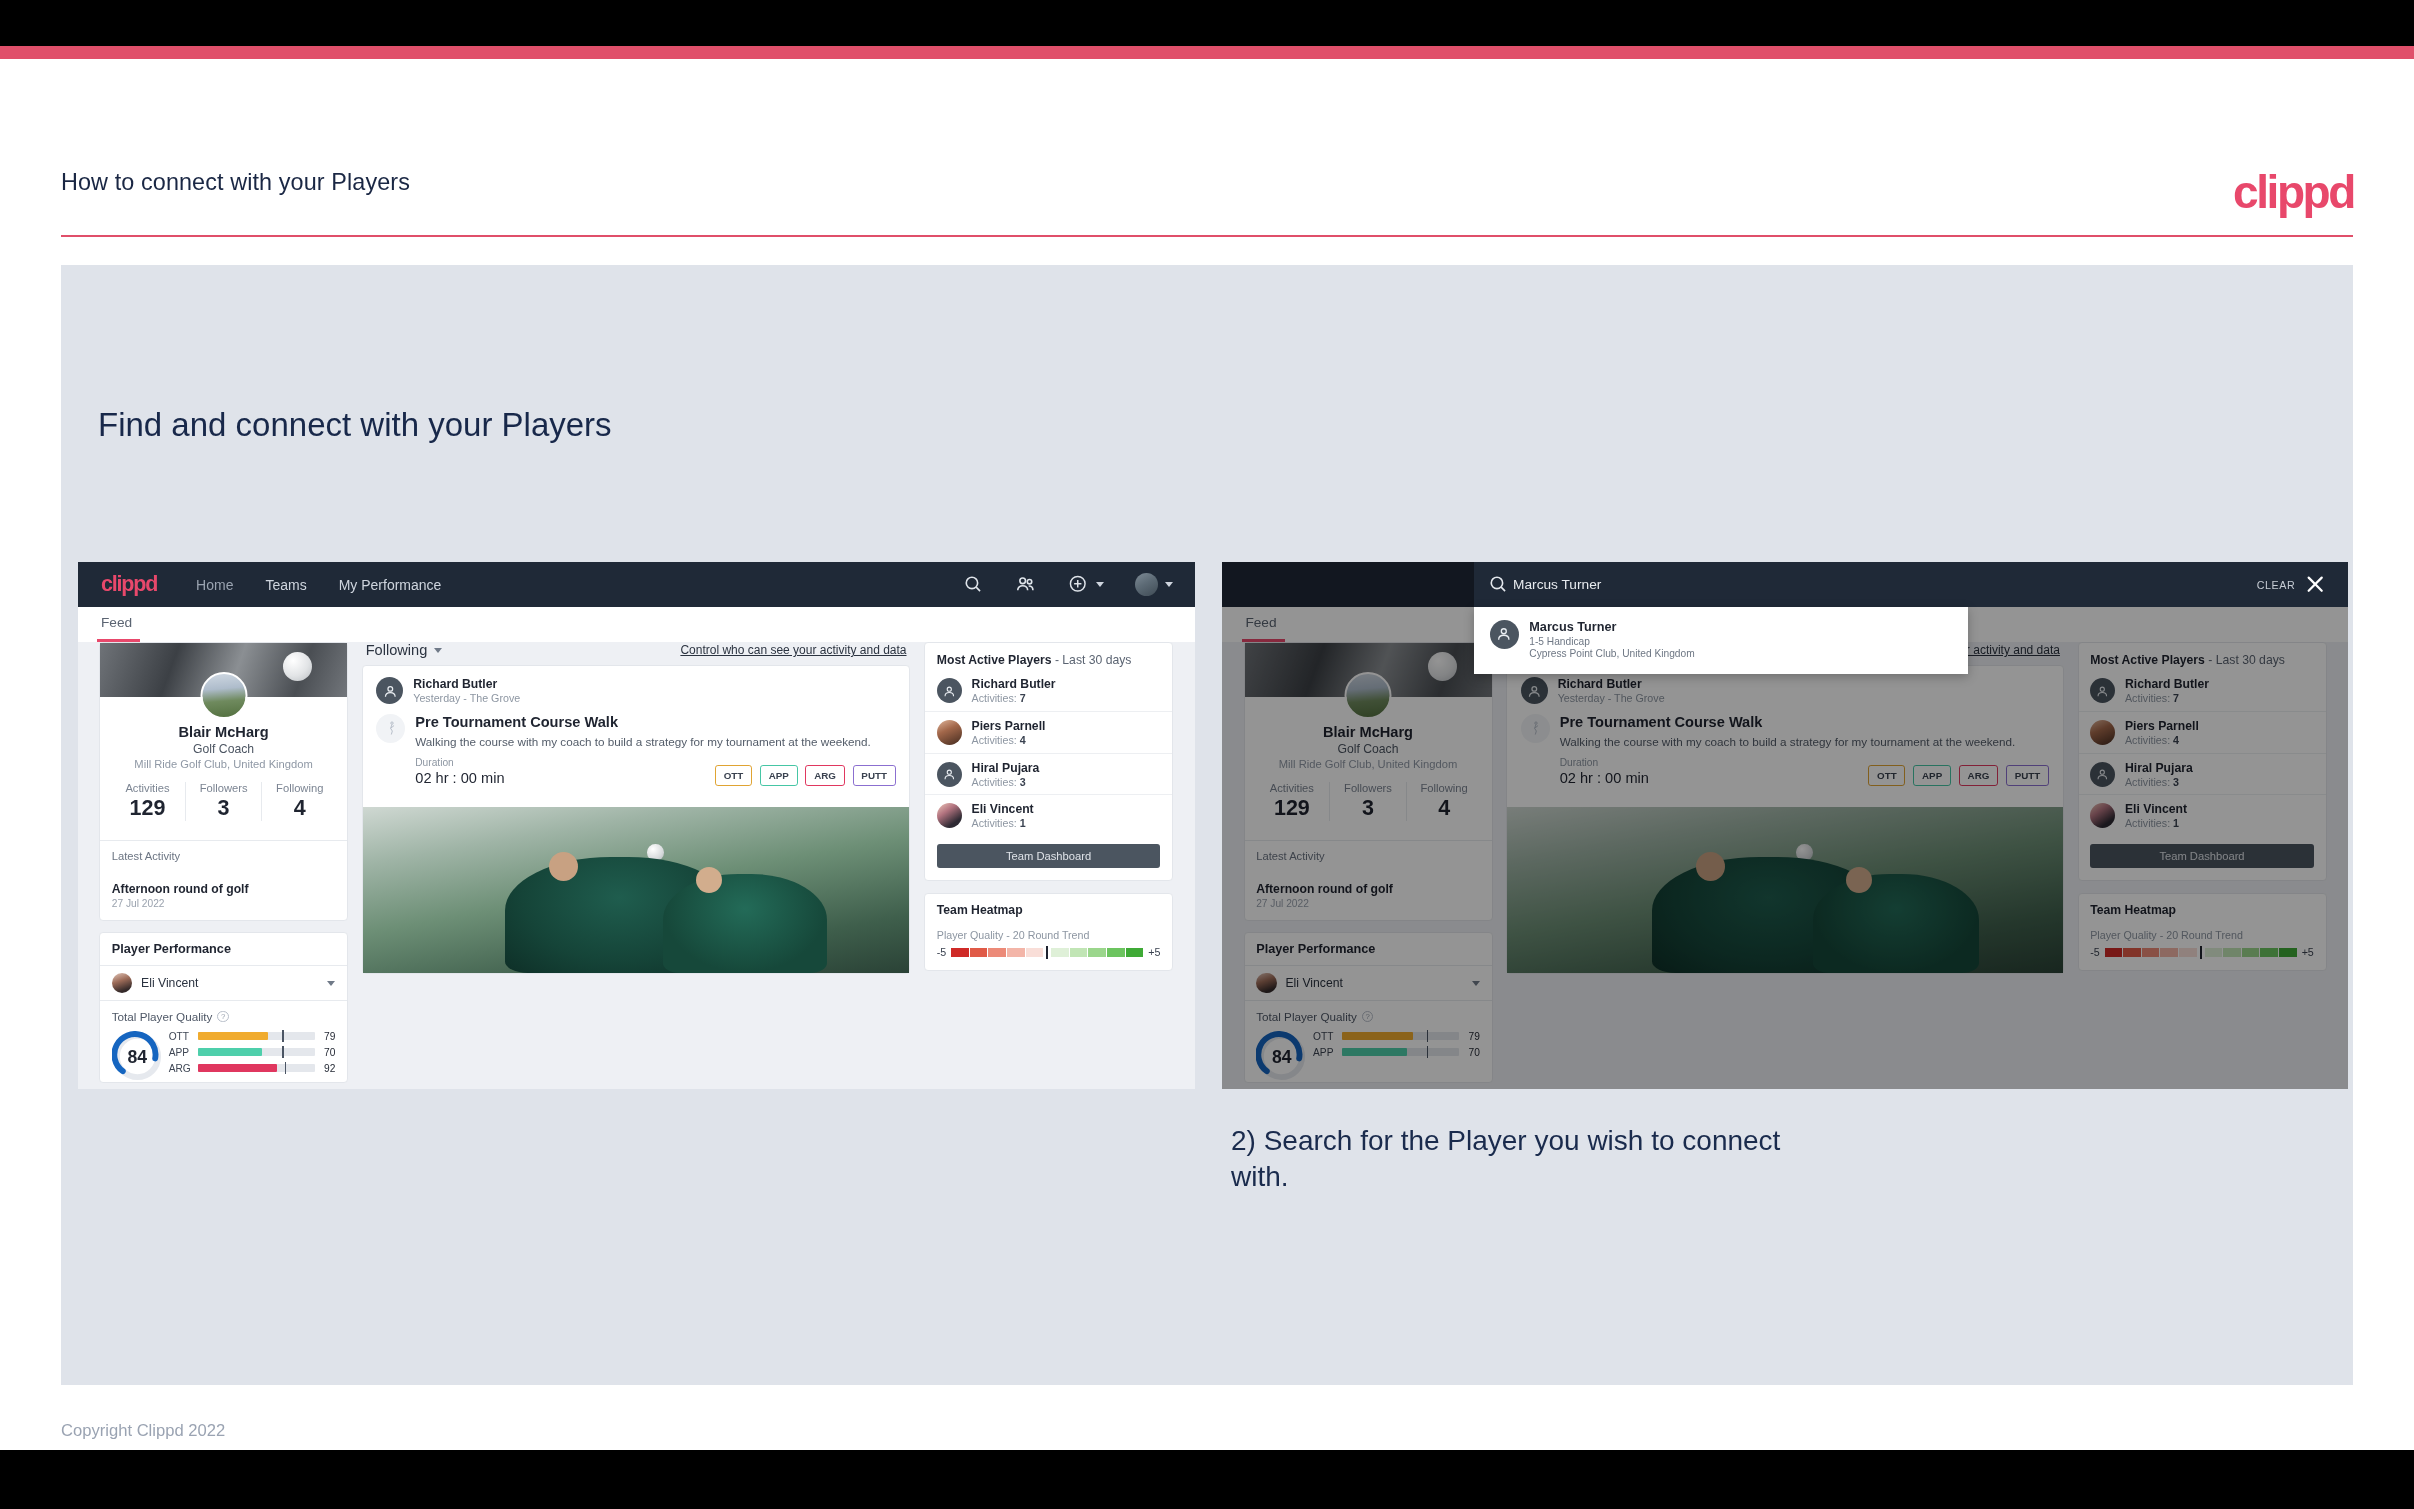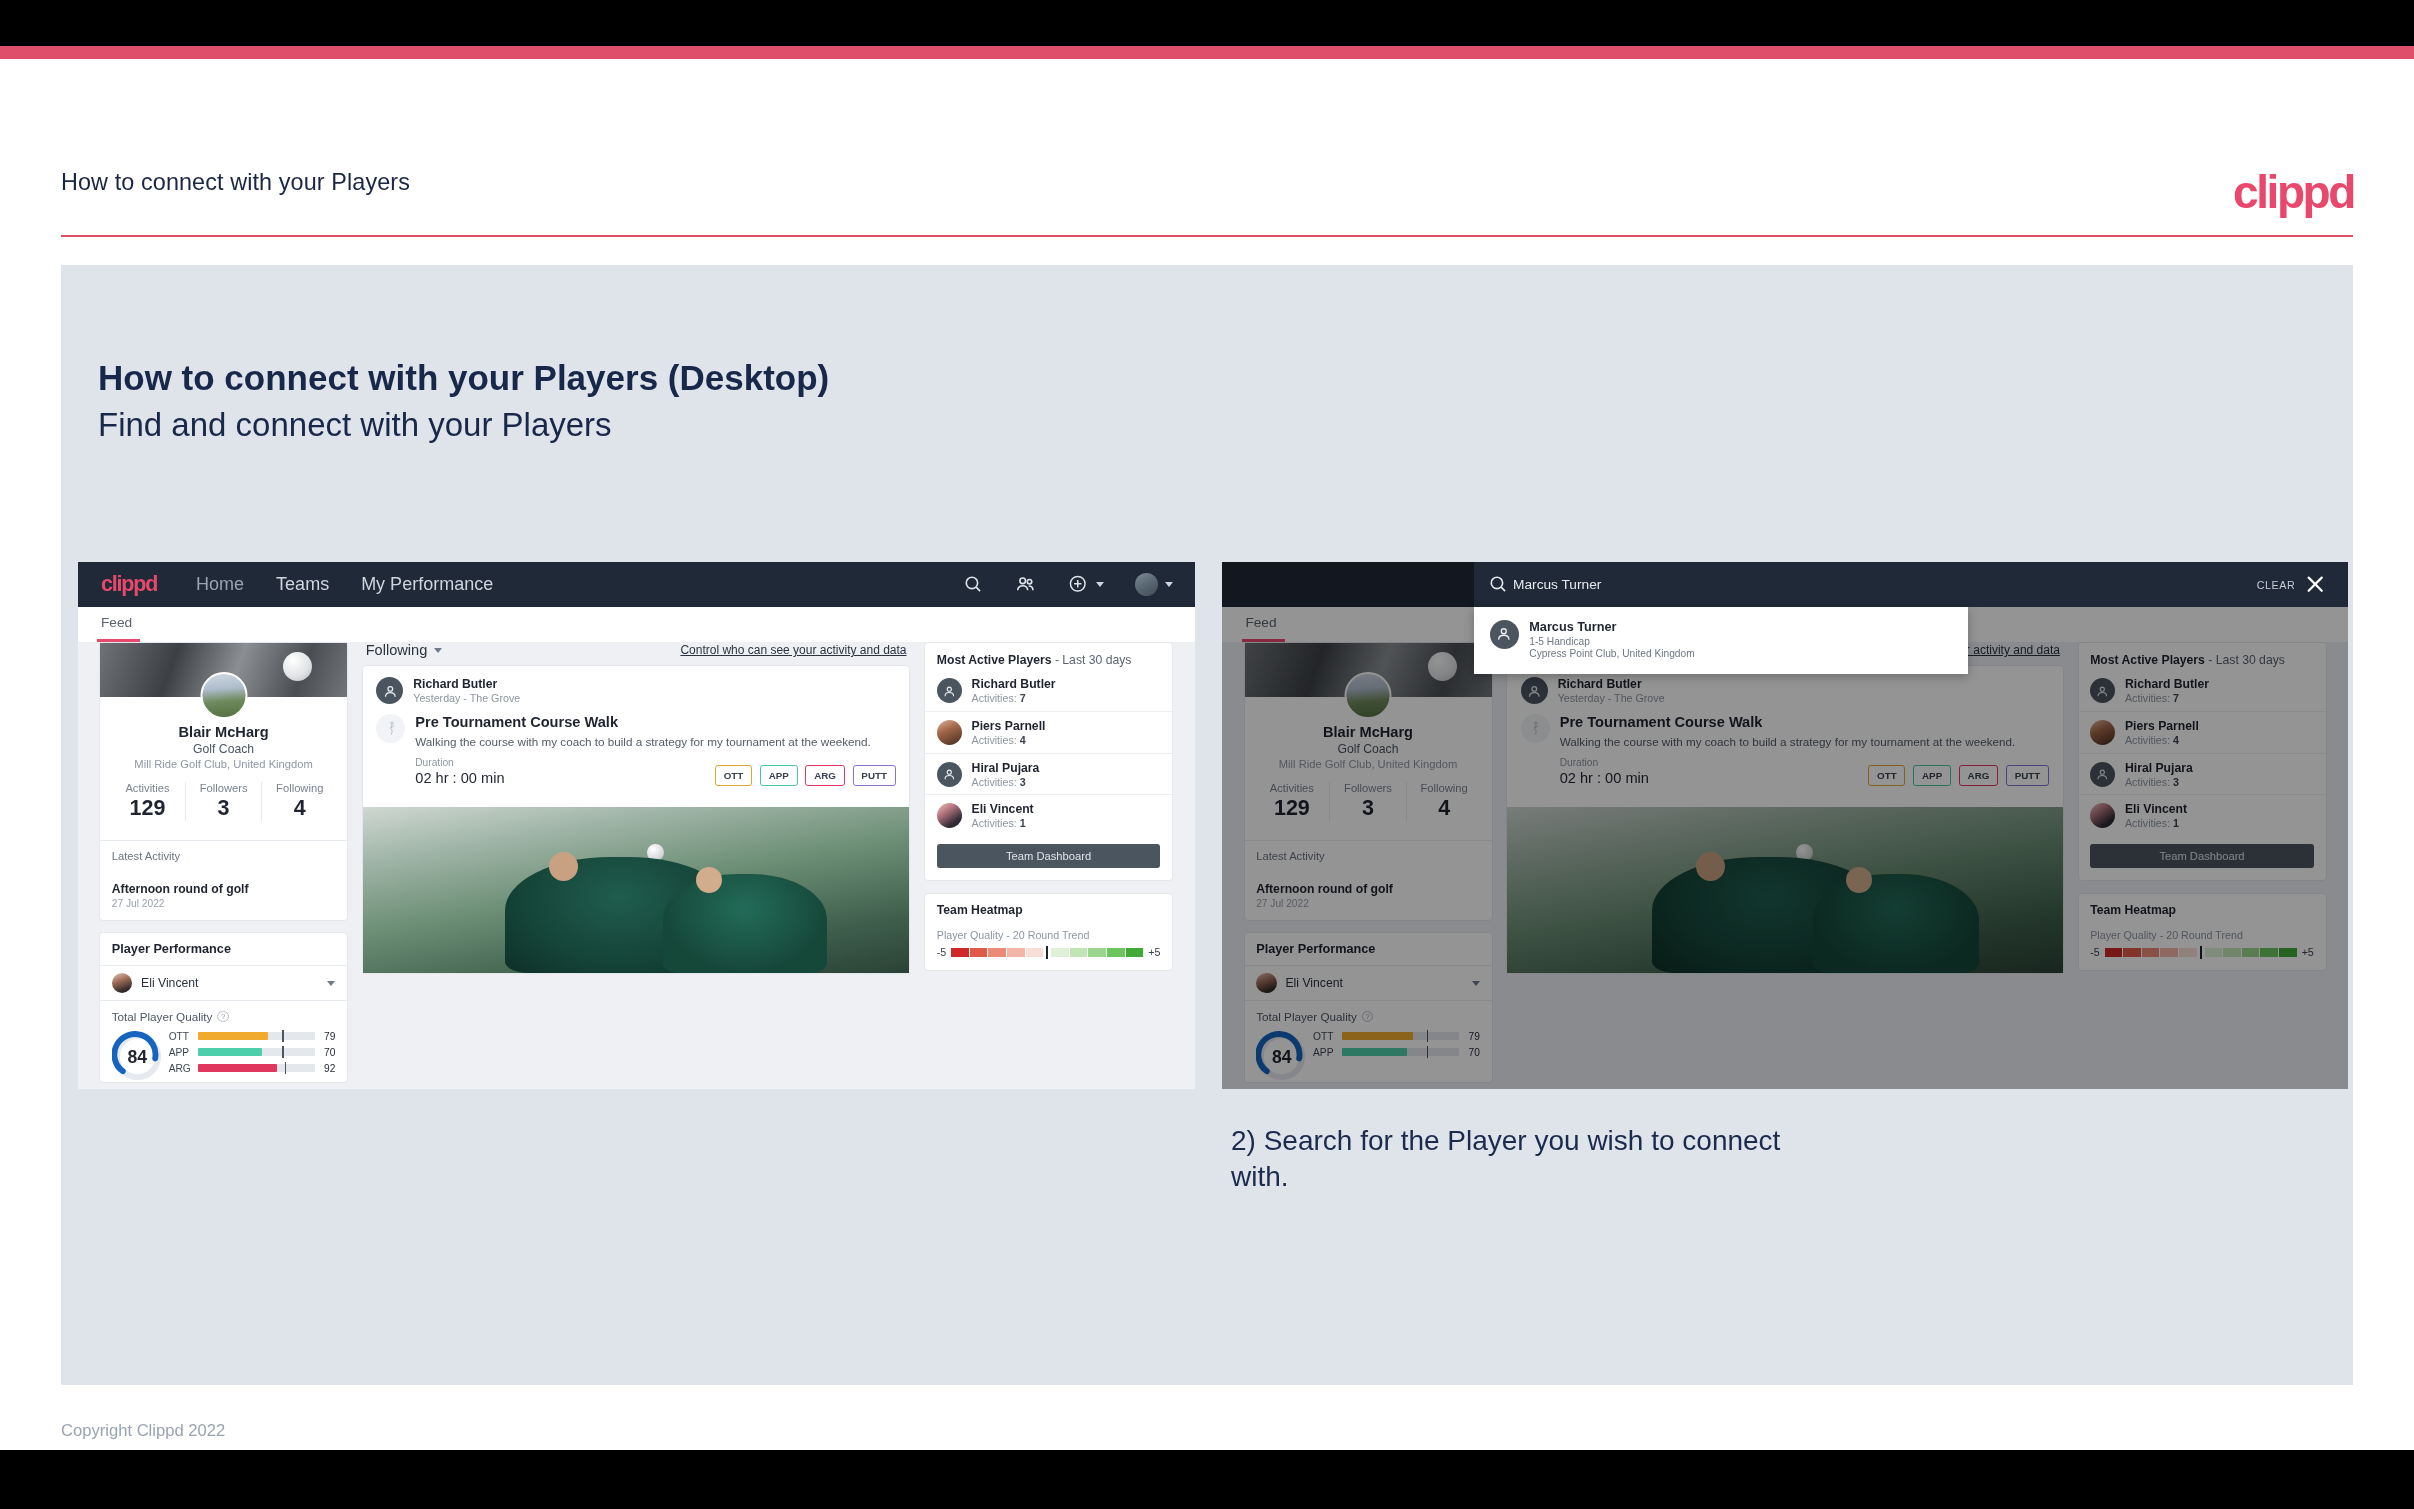--- a/index.html
+++ b/index.html
@@ -42,21 +42,21 @@
   
   .shot { position:absolute; overflow:hidden; background:#eef0f4; }
   .shot-a { left:16.6px; top:297px; width:1117px; height:527px; }
   .shot-b { left:1161px; top:297px; width:1126px; height:527px; }
 
   .app { position:absolute; left:0; top:0; width:100%; height:100%; background:#eef0f4; }
 
   .topbar { position:absolute; left:0; top:0; width:100%; height:45px; background:#1f2937; display:flex; align-items:center; }
   .topbar-logo { margin-left:23.4px; font-size:21.5px; font-weight:bold; color:#e8486b; letter-spacing:-1.2px; }
   .nav { display:flex; align-items:center; margin-left:39px; gap:32px; }
-  .nav a { font-size:18px; color:#cfd5de; text-decoration:none; }
+  .nav a { font-size:14px; color:#cfd5de; text-decoration:none; }
   .nav a.dim { color:#9aa3b0; }
   .top-actions { position:absolute; right:21.5px; top:0; height:45px; display:flex; align-items:center; gap:31px; }
   .ic { width:21.5px; height:21.5px; display:block; }
   .ic svg { display:block; }
   .avatar-top { width:23.4px; height:23.4px; border-radius:50%;
     background:linear-gradient(150deg,#7e8b96 0%,#5d6b76 45%,#3f4b55 100%); }
   .caret { width:0;height:0;border-left:4.9px solid transparent;border-right:4.9px solid transparent;border-top:5.9px solid #cfd5de; }
   .grp { display:flex; align-items:center; gap:6.8px; }
 
   .tabbar { position:absolute; left:0; top:45px; width:100%; height:35px; background:#fff; }
@@ -187,21 +187,20 @@
 
 <div class="slide-frame">
   <div class="slide">
     <div class="accent-bar"></div>
 
     <div class="slide-head-title">How to connect with your Players</div>
     <div class="head-rule"></div>
     <div class="logo">clippd</div>
 
     <div class="body-panel">
-      <div class="h1">How to connect with your Players (Desktop)</div>
       <div class="h2">Find and connect with your Players</div>
 
       <div class="caption cap2">2) Search for the Player you wish to connect with.</div>
 
       <div class="shot shot-a">
         <div class="app">
 
           <div class="topbar">
             <div class="topbar-logo">clippd</div>
             <div class="nav">

